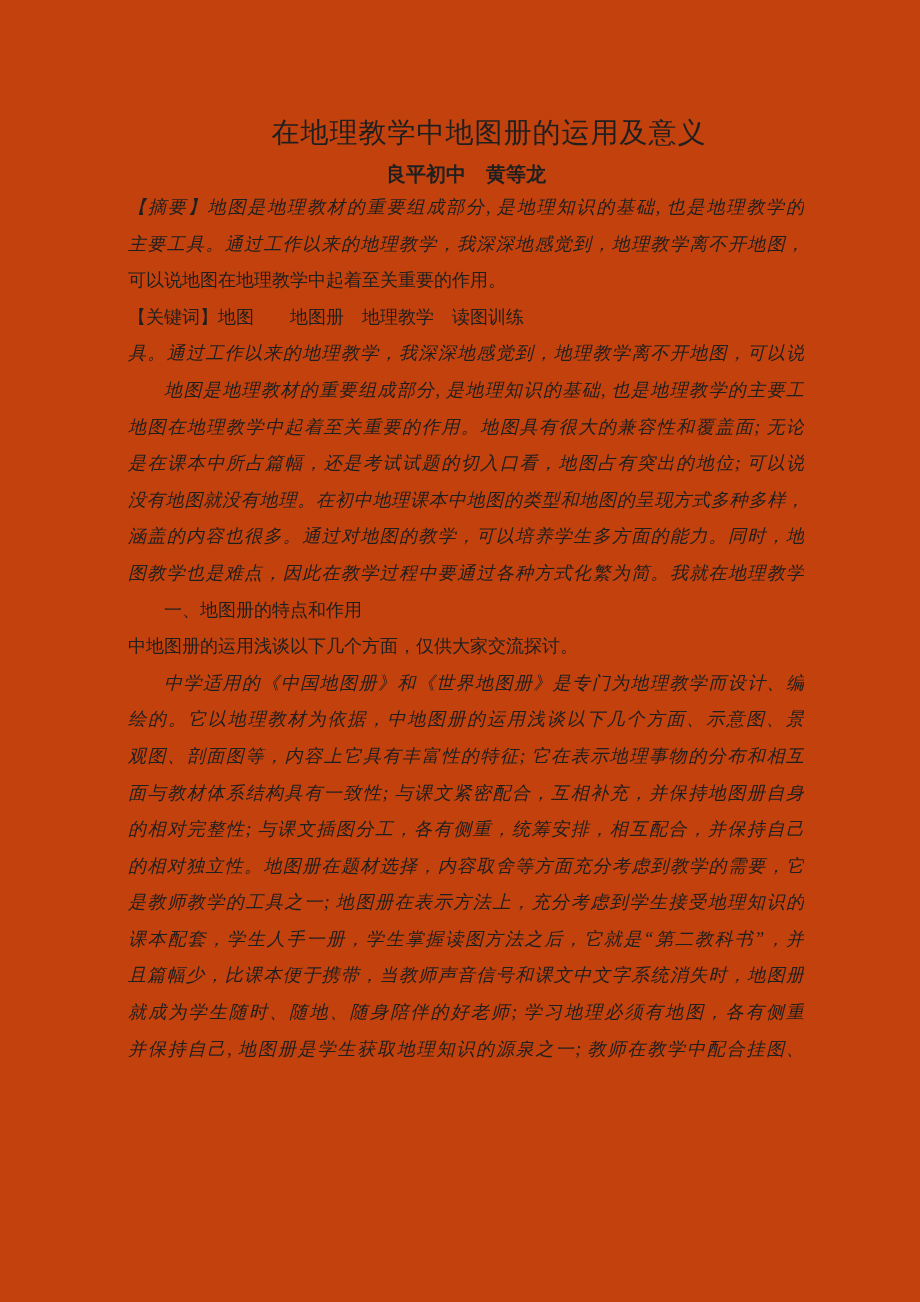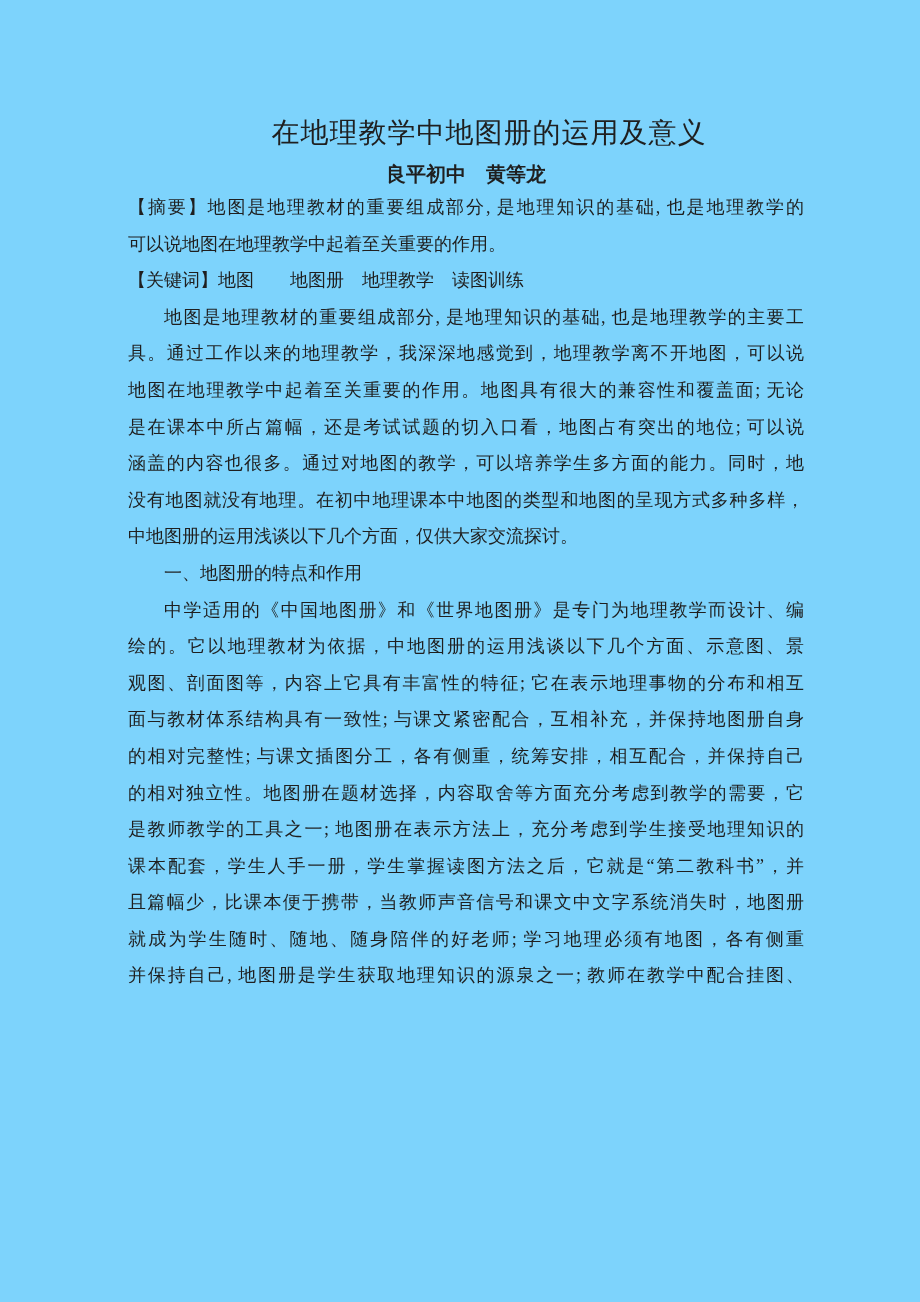--- a/index.html
+++ b/index.html
@@ -1,20 +1,20 @@
 <!DOCTYPE html>
 <html><head>
 <meta charset="utf-8">
 <style>
   html, body { margin: 0; padding: 0; }
   .page {
     position: relative;
     width: 920px;
     height: 1302px;
-    background: #7dd3fc;
+    background: #c2410c;
     overflow: hidden;
     font-family: "Liberation Serif", "DejaVu Serif", serif;
     color: #1f1f1f;
   }
   .content {
     padding: 113px 116px 0 128px; 
   }
   .doc-title {
     font-size: 28px;
     line-height: 40px;
@@ -38,44 +38,47 @@
     font-size: 18px;
   }
   .line {
     line-height: 36.6px;
     height: 36.6px;
     overflow: hidden;
   }
   .line.fill {
     text-align: justify;
     text-align-last: justify;
+    font-style: italic;
   }
   .line.indent {
     text-indent: 36px; 
   }
 </style>
 </head>
 <body>
 
 <div class="page">
   <div class="content">
     <div class="doc-title">在地理教学中地图册的运用及意义</div>
     <div class="byline">良平初中　黄等龙</div>
     <div class="body-lines">
         <div class="line fill">【摘要】地图是地理教材的重要组成部分, 是地理知识的基础, 也是地理教学的</div>
+        <div class="line fill">主要工具。通过工作以来的地理教学，我深深地感觉到，地理教学离不开地图，</div>
         <div class="line">可以说地图在地理教学中起着至关重要的作用。</div>
         <div class="line">【关键词】地图　　地图册　地理教学　读图训练</div>
+        <div class="line fill">具。通过工作以来的地理教学，我深深地感觉到，地理教学离不开地图，可以说</div>
         <div class="line indent fill">地图是地理教材的重要组成部分, 是地理知识的基础, 也是地理教学的主要工</div>
-        <div class="line fill">具。通过工作以来的地理教学，我深深地感觉到，地理教学离不开地图，可以说</div>
         <div class="line fill">地图在地理教学中起着至关重要的作用。地图具有很大的兼容性和覆盖面; 无论</div>
         <div class="line fill">是在课本中所占篇幅，还是考试试题的切入口看，地图占有突出的地位; 可以说</div>
+        <div class="line fill">没有地图就没有地理。在初中地理课本中地图的类型和地图的呈现方式多种多样，</div>
         <div class="line fill">涵盖的内容也很多。通过对地图的教学，可以培养学生多方面的能力。同时，地</div>
-        <div class="line fill">没有地图就没有地理。在初中地理课本中地图的类型和地图的呈现方式多种多样，</div>
+        <div class="line fill">图教学也是难点，因此在教学过程中要通过各种方式化繁为简。我就在地理教学</div>
+        <div class="line indent">一、地图册的特点和作用</div>
         <div class="line">中地图册的运用浅谈以下几个方面，仅供大家交流探讨。</div>
-        <div class="line indent">一、地图册的特点和作用</div>
         <div class="line indent fill">中学适用的《中国地图册》和《世界地图册》是专门为地理教学而设计、编</div>
         <div class="line fill">绘的。它以地理教材为依据，中地图册的运用浅谈以下几个方面、示意图、景</div>
         <div class="line fill">观图、剖面图等，内容上它具有丰富性的特征; 它在表示地理事物的分布和相互</div>
         <div class="line fill">面与教材体系结构具有一致性; 与课文紧密配合，互相补充，并保持地图册自身</div>
         <div class="line fill">的相对完整性; 与课文插图分工，各有侧重，统筹安排，相互配合，并保持自己</div>
         <div class="line fill">的相对独立性。地图册在题材选择，内容取舍等方面充分考虑到教学的需要，它</div>
         <div class="line fill">是教师教学的工具之一; 地图册在表示方法上，充分考虑到学生接受地理知识的</div>
         <div class="line fill">课本配套，学生人手一册，学生掌握读图方法之后，它就是“第二教科书”，并</div>
         <div class="line fill">且篇幅少，比课本便于携带，当教师声音信号和课文中文字系统消失时，地图册</div>
         <div class="line fill">就成为学生随时、随地、随身陪伴的好老师; 学习地理必须有地图，各有侧重</div>

